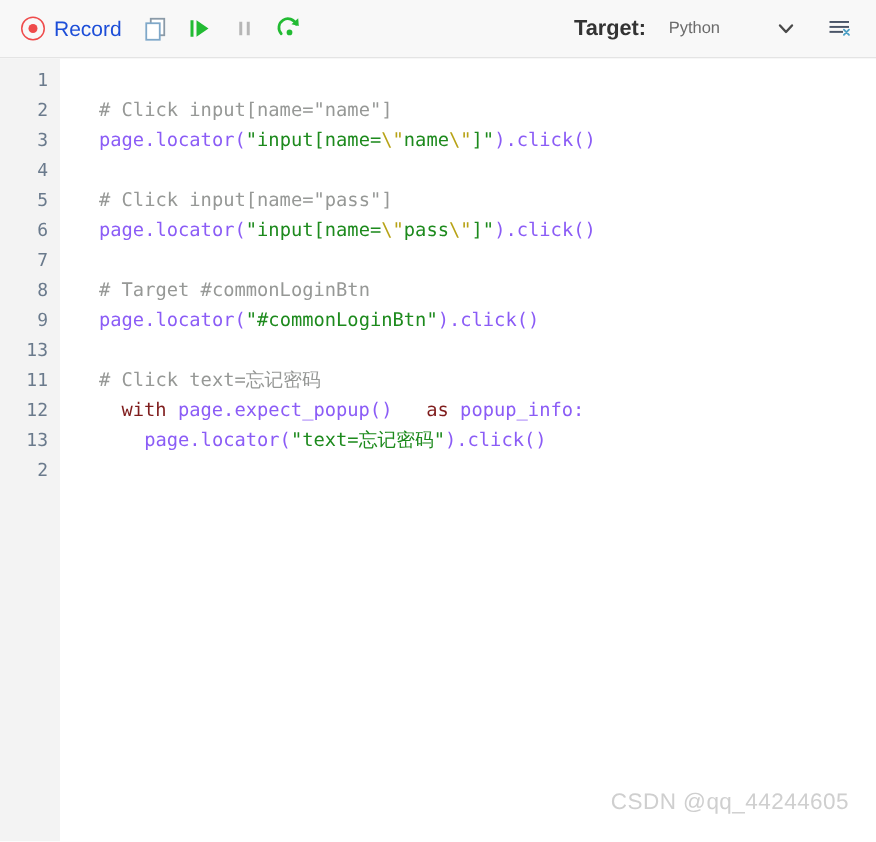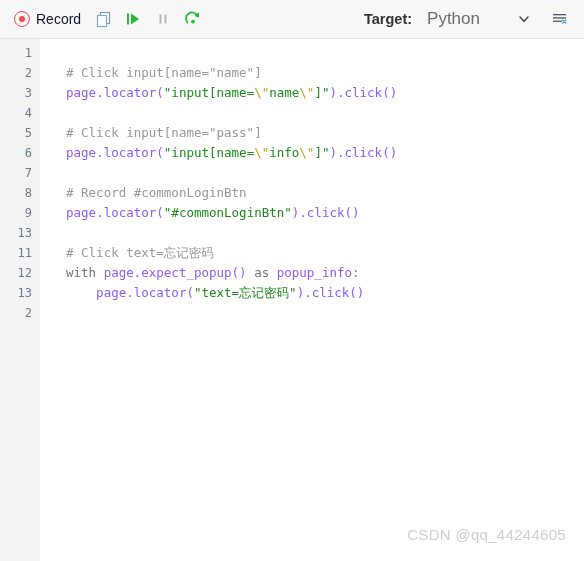--- a/index.html
+++ b/index.html
@@ -27,21 +27,21 @@
   }
   .tb-left {
     display: flex;
     align-items: center;
     gap: 2px;
   }
   .record-btn {
     display: flex;
     align-items: center;
     gap: 6px;
-    color: #0f172a;
+    color: #1d4ed8;
     font-size: 14px;
     padding: 3px 6px 3px 2px;
     cursor: pointer;
     white-space: nowrap;
   }
   .record-dot {
     width: 14px;
     height: 14px;
     border: 1.6px solid #ef4b4b;
     border-radius: 50%;
@@ -75,21 +75,21 @@
     display: flex;
     align-items: center;
     gap: 10px;
   }
   .target-label {
     font-size: 14.5px;
     font-weight: bold;
     color: #333333;
   }
   .target-value {
-    font-size: 17px;
+    font-size: 11px;
     color: #6b6b6b;
     margin-left: 5px;
     margin-right: 22px;
   }
   .chev {
     width: 24px;
     height: 24px;
     display: flex;
     align-items: center;
     justify-content: center;
@@ -131,21 +131,21 @@
   }
   .cl {
     height: 20px;
     line-height: 20px;
     white-space: pre;
     color: #2b2b2b;
   }
   .tok-com { color: #969896; }
   .tok-str { color: #1d8a1d; }
   .tok-esc { color: #b8a317; }
-  .tok-kw  { color: #737373; }
+  .tok-kw  { color: #7f1d1d; margin-left: 15px; }
   .tok-txt { color: #8b5cf6; }
 
   
   #watermark {
     position: absolute;
     right: 18px;
     bottom: 18px;
     color: #cfcfcf;
     font-size: 15px;
     font-family: Liberation Sans, sans-serif;
@@ -234,23 +234,23 @@
       <div class="ln">12</div>
       <div class="ln">13</div>
       <div class="ln">2</div>
     </div>
   <div id="code-lines">
       <div class="cl">&nbsp;</div>
       <div class="cl"><span class="tok-com"># Click input[name="name"]</span></div>
       <div class="cl"><span class="tok-txt">page.locator(</span><span class="tok-str">"input[name=</span><span class="tok-esc">\"</span><span class="tok-str">name</span><span class="tok-esc">\"</span><span class="tok-str">]"</span><span class="tok-txt">).click()</span></div>
       <div class="cl">&nbsp;</div>
       <div class="cl"><span class="tok-com"># Click input[name="pass"]</span></div>
-      <div class="cl"><span class="tok-txt">page.locator(</span><span class="tok-str">"input[name=</span><span class="tok-esc">\"</span><span class="tok-str">info</span><span class="tok-esc">\"</span><span class="tok-str">]"</span><span class="tok-txt">).click()</span></div>
-      <div class="cl">&nbsp;</div>
-      <div class="cl"><span class="tok-com"># Record #commonLoginBtn</span></div>
+      <div class="cl"><span class="tok-txt">page.locator(</span><span class="tok-str">"input[name=</span><span class="tok-esc">\"</span><span class="tok-str">pass</span><span class="tok-esc">\"</span><span class="tok-str">]"</span><span class="tok-txt">).click()</span></div>
+      <div class="cl">&nbsp;</div>
+      <div class="cl"><span class="tok-com"># Target #commonLoginBtn</span></div>
       <div class="cl"><span class="tok-txt">page.locator(</span><span class="tok-str">"#commonLoginBtn"</span><span class="tok-txt">).click()</span></div>
       <div class="cl">&nbsp;</div>
       <div class="cl"><span class="tok-com"># Click text=忘记密码</span></div>
       <div class="cl"><span class="tok-kw">with</span><span class="tok-txt"> page.expect_popup() </span><span class="tok-kw">as</span><span class="tok-txt"> popup_info:</span></div>
       <div class="cl"><span class="tok-txt">    page.locator(</span><span class="tok-str">"text=忘记密码"</span><span class="tok-txt">).click()</span></div>
     </div>
 </div>
 
 <div id="watermark">CSDN @qq_44244605</div>
 

